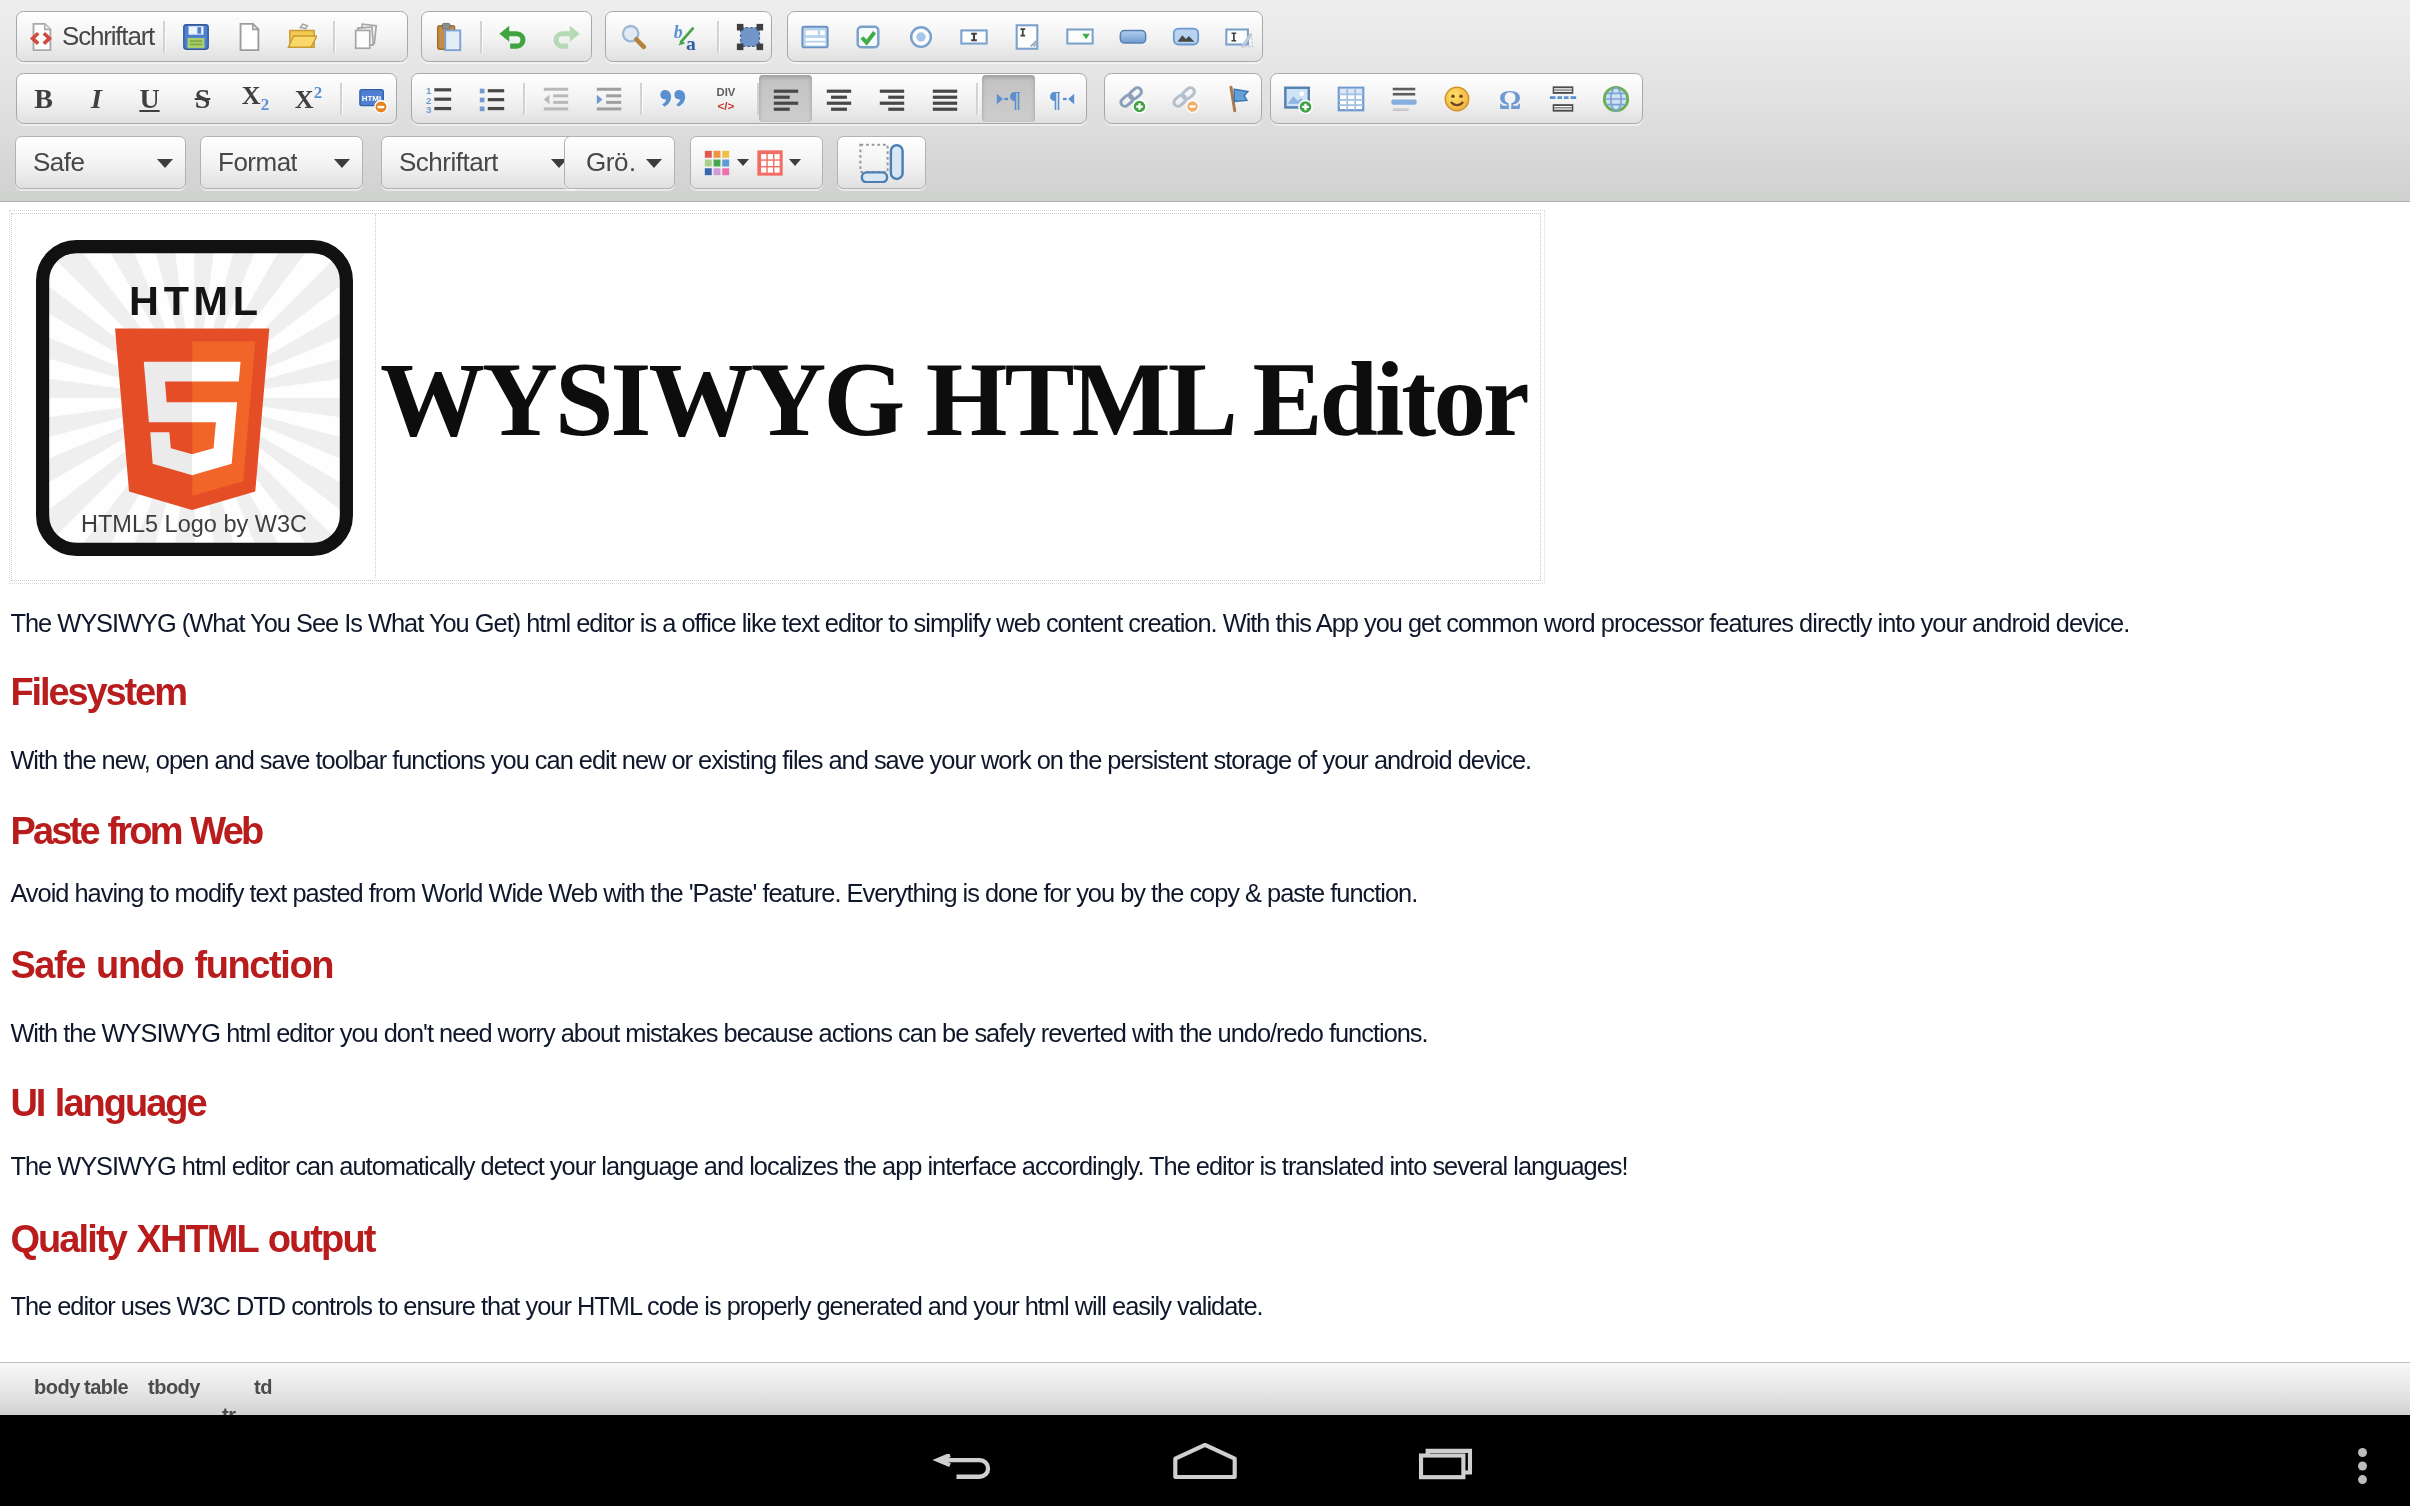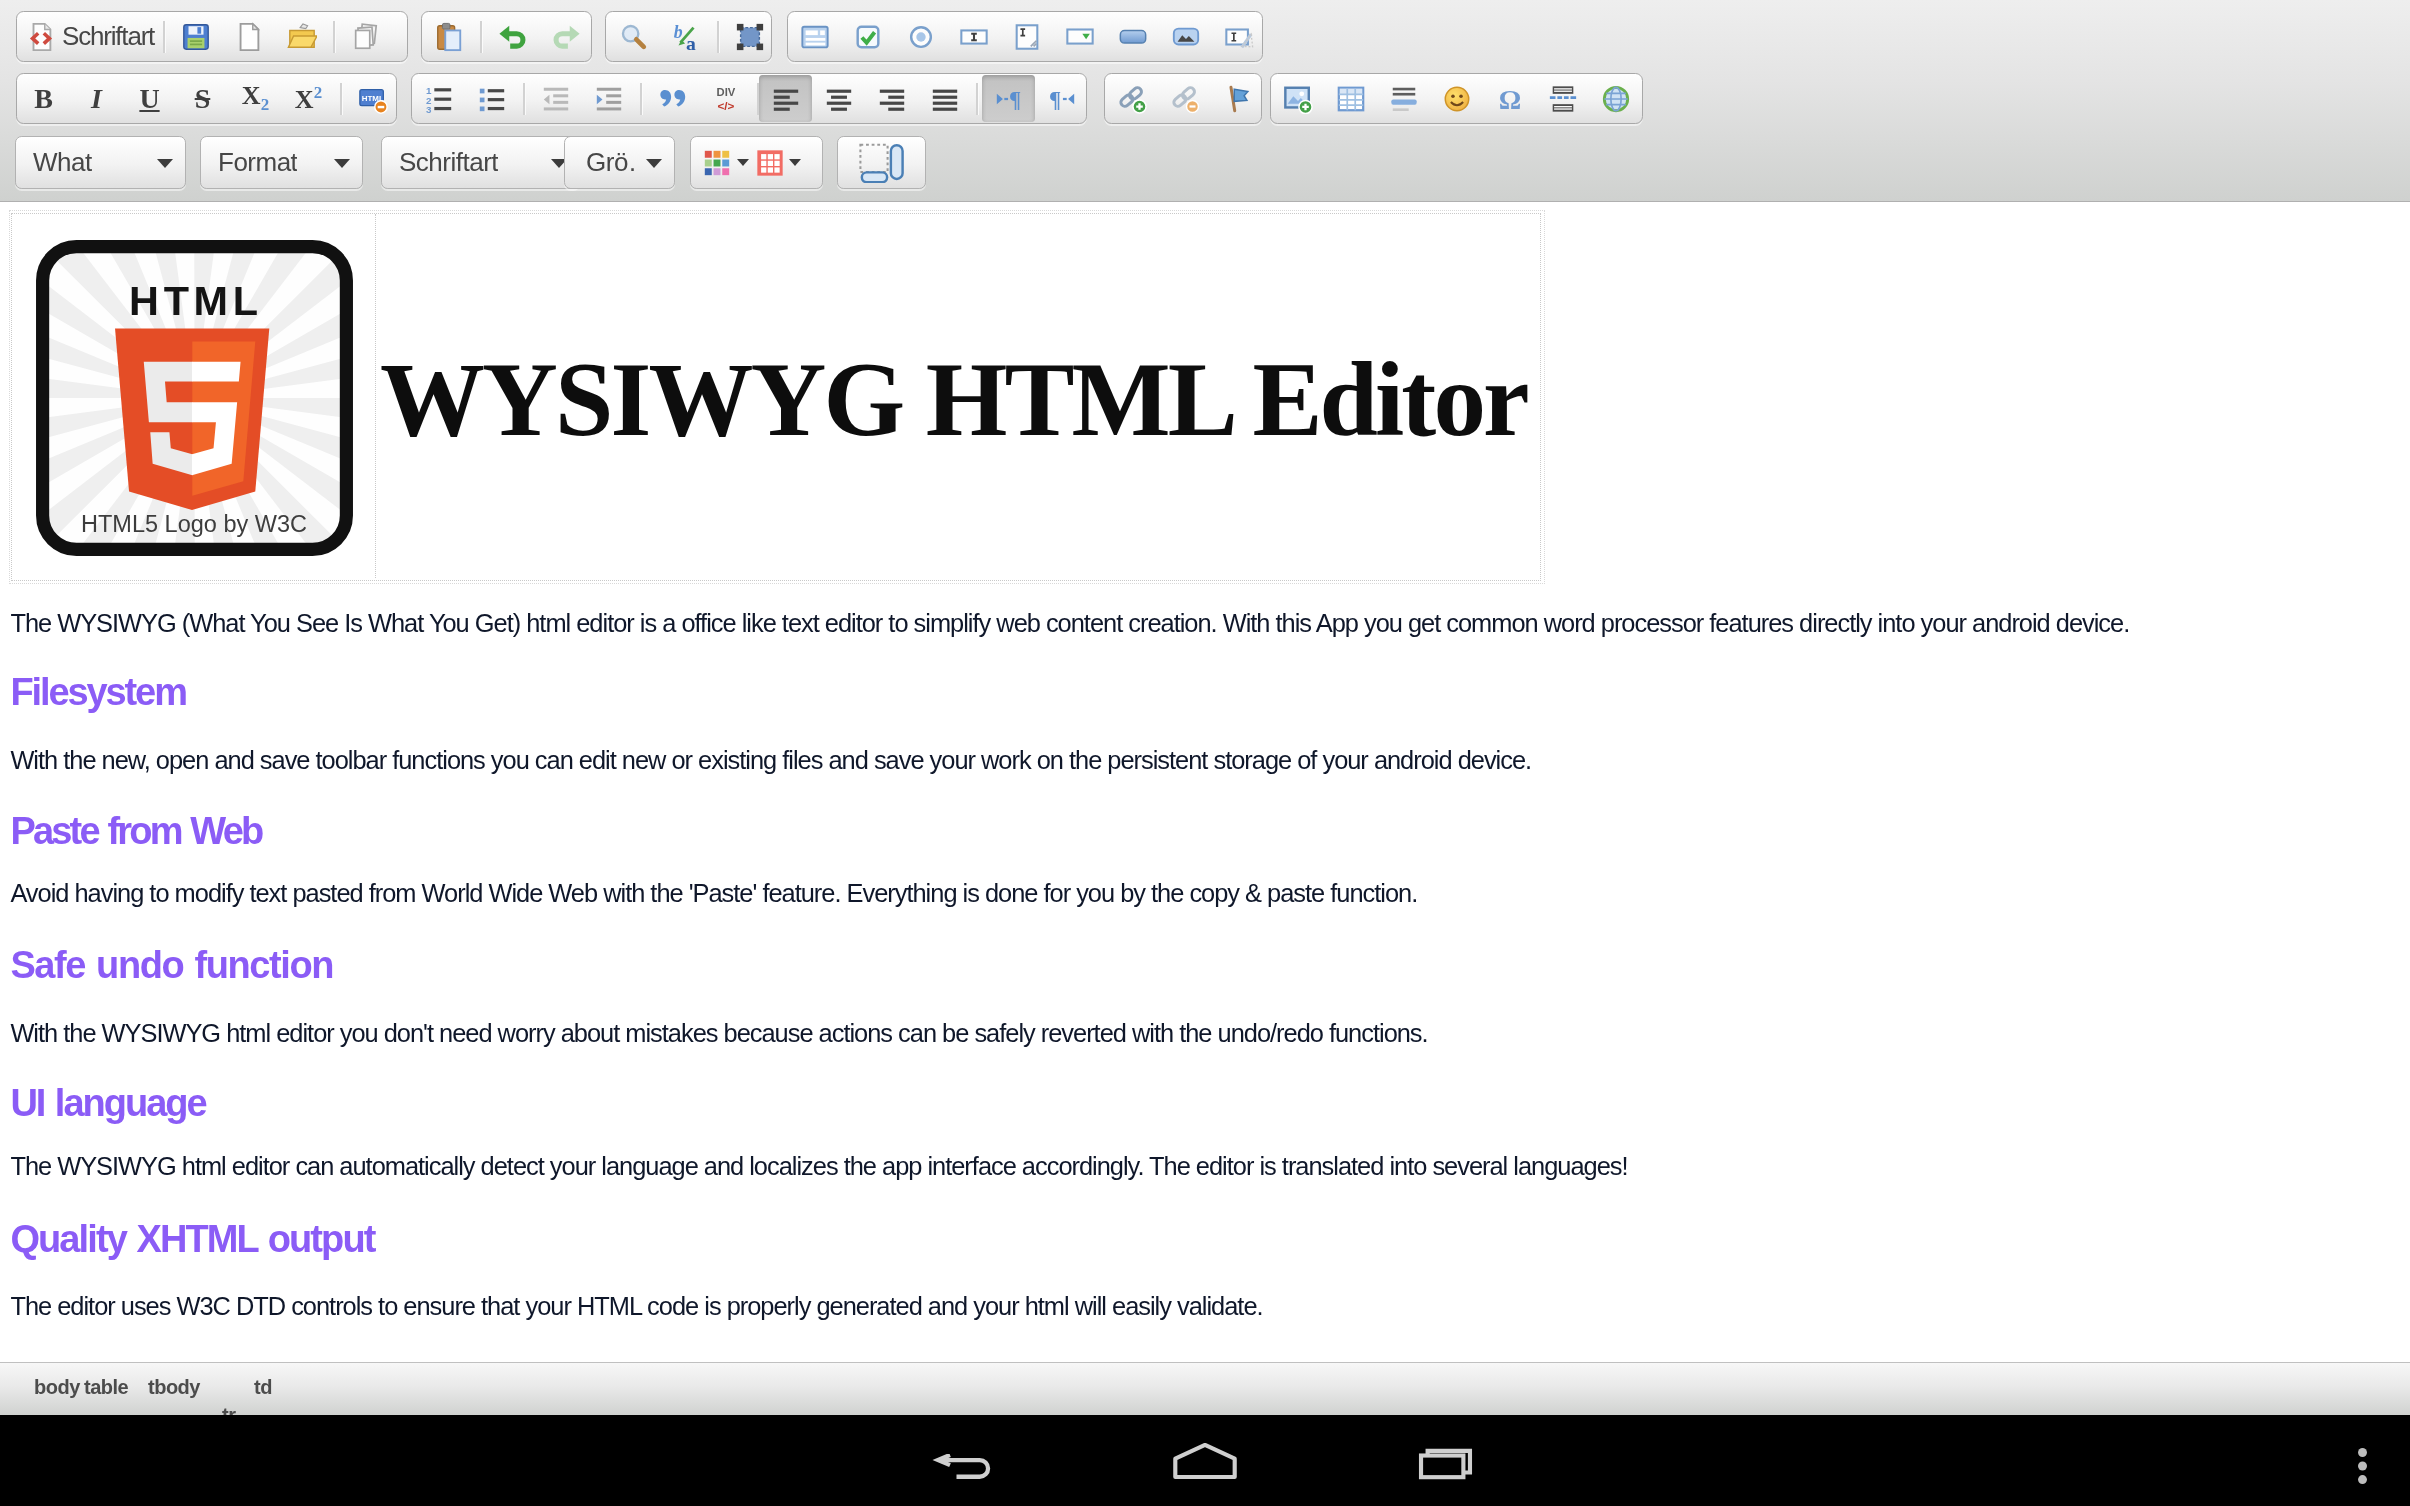--- a/index.html
+++ b/index.html
@@ -8,21 +8,21 @@
 .b{width:53px;height:47px;display:flex;align-items:center;justify-content:center;flex:0 0 auto;position:relative;}
 .s{width:1.9px;height:32px;background:#d2d2d2;margin:0 4.7px;box-shadow:0.9px 0 0 #fcfcfc;flex:0 0 auto;}
 .on{background:linear-gradient(#c2c2c2,#cdcdcd);box-shadow:inset 0 1.9px 4.7px rgba(0,0,0,.22);border-radius:3.8px;}
 .dd{position:absolute;box-sizing:border-box;height:53px;border:1.9px solid #b2b2b2;border-radius:6.6px;background:linear-gradient(#ffffff,#f2f2f2 55%,#e0e0e0);color:#474747;font-size:26px;display:flex;align-items:center;box-shadow:0 1.9px 0 rgba(255,255,255,.5);}
 .dd .lbl{margin-left:17px;letter-spacing:-0.5px;}
 .car{position:absolute;right:12.2px;top:50%;margin-top:-3.8px;width:0;height:0;border:8.5px solid transparent;border-top:9.4px solid #3c3c3c;border-bottom:none;}
 .glyph{font-family:"Liberation Serif",serif;font-weight:bold;color:#3f3f3f;font-size:28px;line-height:1;}
 #content{position:absolute;left:0;top:202px;width:2411px;height:1159px;background:#fff;}
 .line{position:absolute;white-space:nowrap;color:#0f172a;}
 .p{font-size:25.4px;letter-spacing:-1px;}
-.h2{font-size:38px;font-weight:bold;color:#8b5cf6;word-spacing:1.9px;}
+.h2{font-size:38px;font-weight:bold;color:#b91c1c;word-spacing:1.9px;}
 #path{position:absolute;left:0;top:1362px;width:2411px;height:54px;background:linear-gradient(#f7f7f7,#e9e9e9 45%,#cfd1cf);border-top:0.9px solid #c0c0c0;box-sizing:border-box;}
 #path span{position:absolute;top:13px;font-weight:bold;font-size:20px;color:#4c4c4c;letter-spacing:-0.5px;}
 #nav{position:absolute;left:0;top:1415px;width:2411px;height:91px;background:#000;}
 </style></head><body>
 
 <div id="toolbar">
 <div class="g" style="left:16px;top:11.3px;width:392px;">
 <div style="display:flex;align-items:center;margin-left:8.5px;">
         <svg width="30" height="30" viewBox="0 0 32 32">
           <path d="M8 2h12l6 6v22H8z" fill="#fdfdfd" stroke="#a9a9a9" stroke-width="2"></path>
@@ -397,21 +397,21 @@
       </div>
 <div class="b">
         <svg width="30" height="30" viewBox="0 0 32 32">
           <circle cx="16" cy="16" r="12.5" fill="#cfe2f4" stroke="#6ab04c" stroke-width="3"></circle>
           <ellipse cx="16" cy="16" rx="5.5" ry="12.5" fill="none" stroke="#7aa3d4" stroke-width="1.8"></ellipse>
           <path d="M3.5 16h25M5.5 10h21M5.5 22h21" stroke="#7aa3d4" stroke-width="1.8"></path>
         </svg>
       </div>
 </div>
 <div class="dd" style="left:15px;top:136px;width:171px;">
-      <span class="lbl" style="max-width:113px;overflow:hidden;margin-left:17px;">What</span>
+      <span class="lbl" style="max-width:113px;overflow:hidden;margin-left:17px;">Safe</span>
       <span class="car"></span>
     </div>
 <div class="dd" style="left:200px;top:136px;width:163px;">
       <span class="lbl" style="max-width:104px;overflow:hidden;margin-left:17px;">Format</span>
       <span class="car"></span>
     </div>
 <div class="dd" style="left:381px;top:136px;width:199px;">
       <span class="lbl" style="max-width:113px;overflow:hidden;margin-left:17px;">Schriftart</span>
       <span class="car"></span>
     </div>

